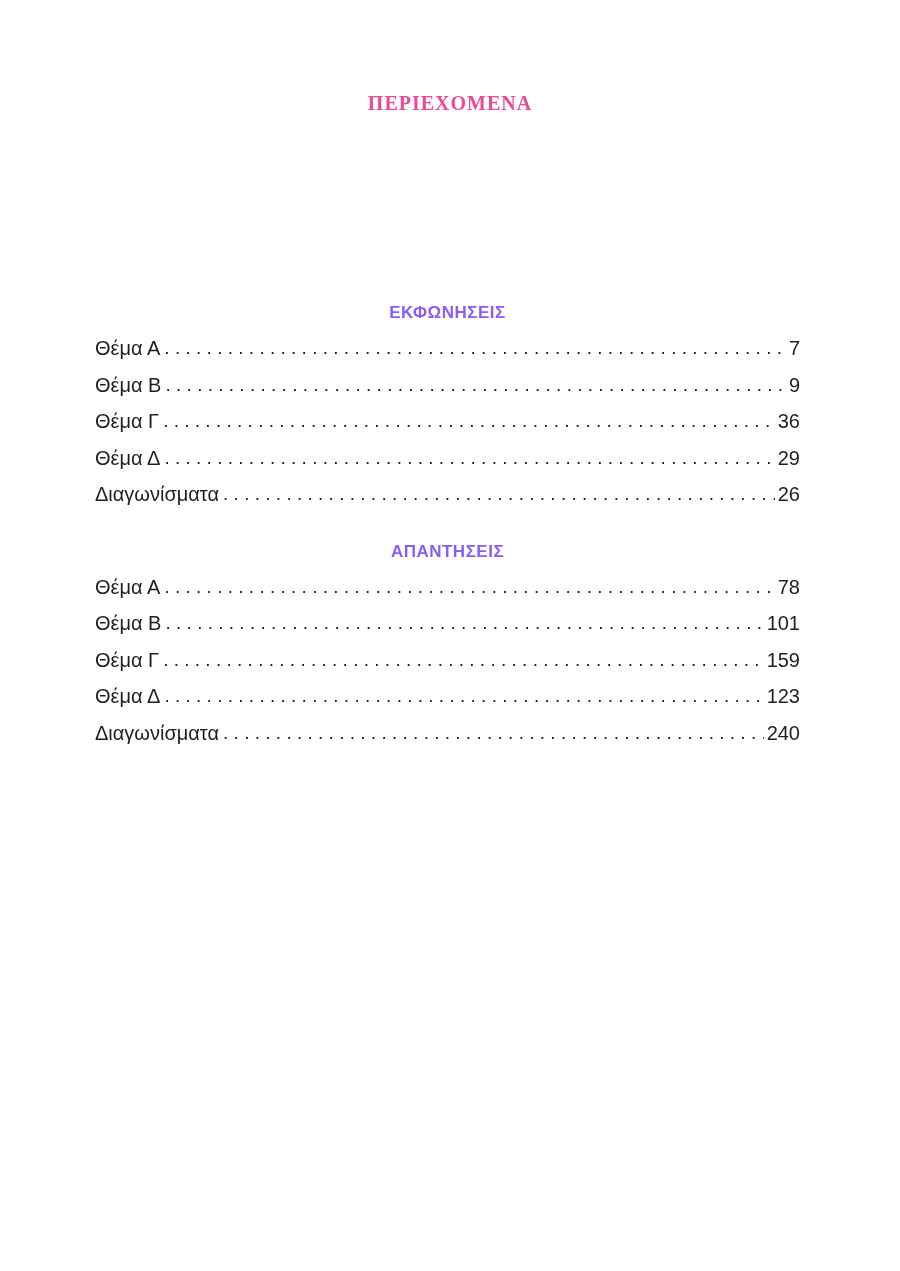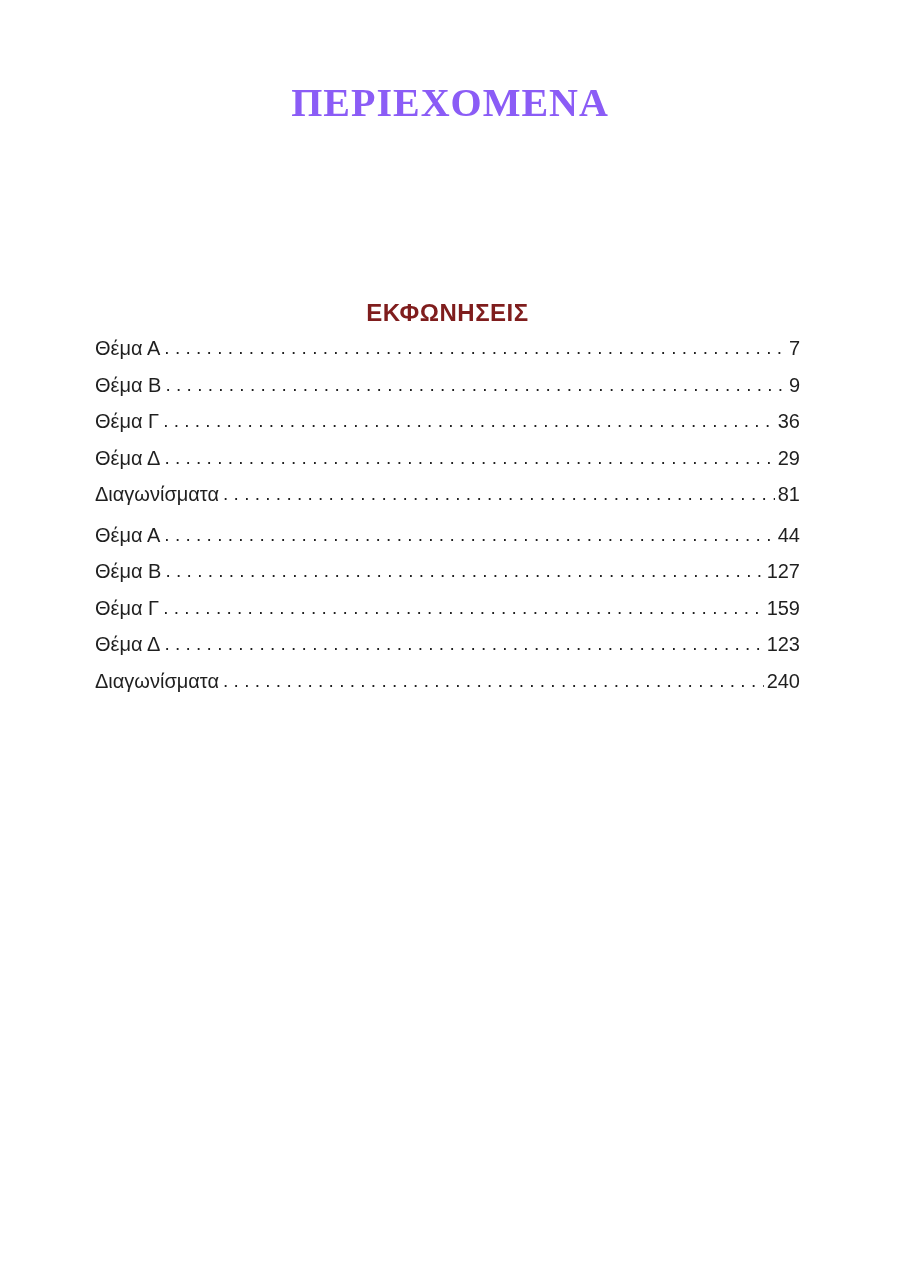--- a/index.html
+++ b/index.html
@@ -14,35 +14,35 @@
   .page {
     width: 900px;
     height: 1271px;
     background: #ffffff;
   }
   .doc-title {
     padding-top: 85px;
     text-align: center;
     font-family: "Liberation Serif", serif;
     font-weight: bold;
-    font-size: 40px;
+    font-size: 20px;
     line-height: 36px;
     letter-spacing: 1px;
-    color: #8b5cf6;
+    color: #ec4899;
   }
   .toc {
     padding: 0 100px 0 95px;
   }
   .section-heading {
     text-align: center;
     font-family: "Liberation Sans", sans-serif;
     font-weight: bold;
-    font-size: 24px;
+    font-size: 17px;
     line-height: 26px;
-    color: #7f1d1d;
+    color: #8b5cf6;
     letter-spacing: 0.5px;
   }
   .section-statements .section-heading { margin-top: 179px; }
   .section-answers .section-heading { margin-top: 26px; }
   .rows { margin-top: 4px; }
   .toc-row {
     display: flex;
     align-items: flex-start;
     height: 36.5px;
     line-height: 36.5px;
@@ -95,36 +95,37 @@
             <span class="pagenum">36</span>
           </div>
           <div class="toc-row">
             <span class="toc-label">Θέμα Δ</span>
             <span class="leader">. . . . . . . . . . . . . . . . . . . . . . . . . . . . . . . . . . . . . . . . . . . . . . . . . . . . . . . . . . . . . . . . . . . . . . . . . . . . . . . . . . . . . . . . . . . . . . . . . . . . . . . . . . . . . . . . . . . . . . . . . . . . . . . . . . . . . . . . . . . . . . . . . . . . . . </span>
             <span class="pagenum">29</span>
           </div>
           <div class="toc-row">
             <span class="toc-label">Διαγωνίσματα</span>
             <span class="leader">. . . . . . . . . . . . . . . . . . . . . . . . . . . . . . . . . . . . . . . . . . . . . . . . . . . . . . . . . . . . . . . . . . . . . . . . . . . . . . . . . . . . . . . . . . . . . . . . . . . . . . . . . . . . . . . . . . . . . . . . . . . . . . . . . . . . . . . . . . . . . . . . . . . . . . </span>
-            <span class="pagenum">81</span>
+            <span class="pagenum">26</span>
           </div>
         </div>
     </section>
 
     <section class="section-answers">
+      <h2 class="section-heading">ΑΠΑΝΤΗΣΕΙΣ</h2>
       <div class="rows">
           <div class="toc-row">
             <span class="toc-label">Θέμα Α</span>
             <span class="leader">. . . . . . . . . . . . . . . . . . . . . . . . . . . . . . . . . . . . . . . . . . . . . . . . . . . . . . . . . . . . . . . . . . . . . . . . . . . . . . . . . . . . . . . . . . . . . . . . . . . . . . . . . . . . . . . . . . . . . . . . . . . . . . . . . . . . . . . . . . . . . . . . . . . . . . </span>
-            <span class="pagenum">44</span>
+            <span class="pagenum">78</span>
           </div>
           <div class="toc-row">
             <span class="toc-label">Θέμα Β</span>
             <span class="leader">. . . . . . . . . . . . . . . . . . . . . . . . . . . . . . . . . . . . . . . . . . . . . . . . . . . . . . . . . . . . . . . . . . . . . . . . . . . . . . . . . . . . . . . . . . . . . . . . . . . . . . . . . . . . . . . . . . . . . . . . . . . . . . . . . . . . . . . . . . . . . . . . . . . . . . </span>
-            <span class="pagenum">127</span>
+            <span class="pagenum">101</span>
           </div>
           <div class="toc-row">
             <span class="toc-label">Θέμα Γ</span>
             <span class="leader">. . . . . . . . . . . . . . . . . . . . . . . . . . . . . . . . . . . . . . . . . . . . . . . . . . . . . . . . . . . . . . . . . . . . . . . . . . . . . . . . . . . . . . . . . . . . . . . . . . . . . . . . . . . . . . . . . . . . . . . . . . . . . . . . . . . . . . . . . . . . . . . . . . . . . . </span>
             <span class="pagenum">159</span>
           </div>
           <div class="toc-row">
             <span class="toc-label">Θέμα Δ</span>
             <span class="leader">. . . . . . . . . . . . . . . . . . . . . . . . . . . . . . . . . . . . . . . . . . . . . . . . . . . . . . . . . . . . . . . . . . . . . . . . . . . . . . . . . . . . . . . . . . . . . . . . . . . . . . . . . . . . . . . . . . . . . . . . . . . . . . . . . . . . . . . . . . . . . . . . . . . . . . </span>
             <span class="pagenum">123</span>

